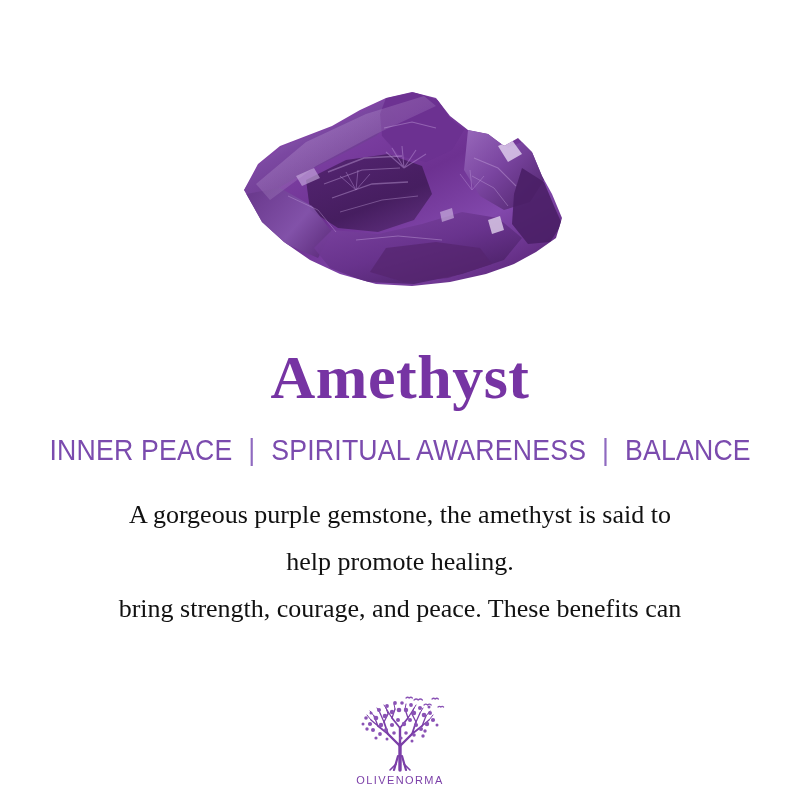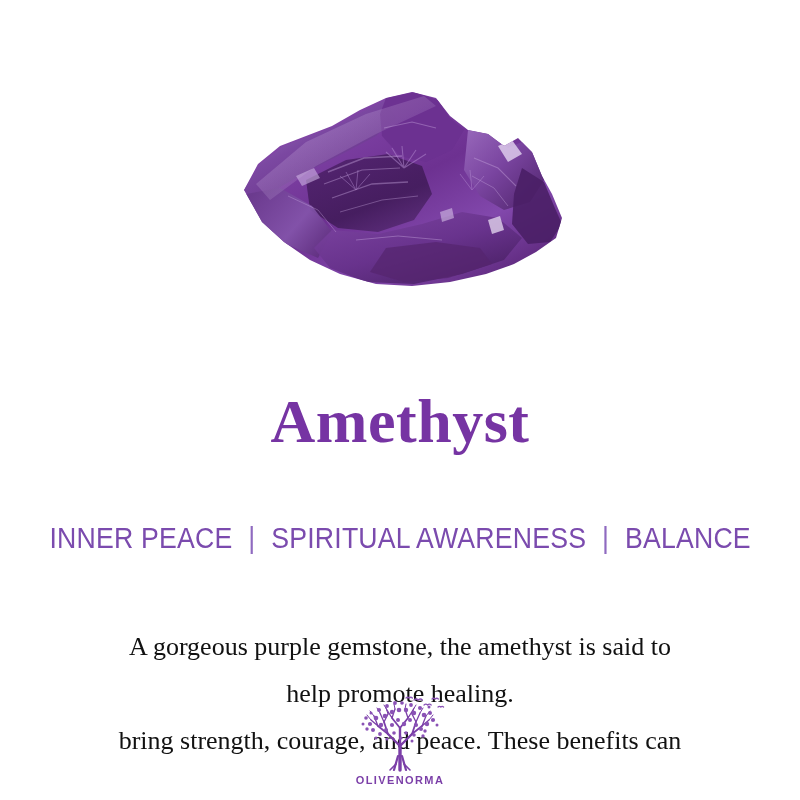--- a/index.html
+++ b/index.html
@@ -16,21 +16,20 @@
   }
 
   .card {
     position: relative;
     width: 800px;
     height: 800px;
     background: #ffffff;
     display: flex;
     flex-direction: column;
     align-items: center;
-    gap: 44px;
   }
 
   
   .stone-area {
     position: relative;
     width: 800px;
     height: 318px;
     flex: 0 0 auto;
   }
   .stone-svg {
@@ -104,21 +103,21 @@
   }
   .logo-mark {
     width: 92px;
     height: 80px;
     display: block;
   }
   .logo-word {
     margin-top: 1px;
     font-family: "Liberation Sans", sans-serif;
     font-size: 11px;
-    font-weight: 700;
+    font-weight: 400;
     letter-spacing: 1.4px;
     color: #7b3fa8;
     line-height: 1;
   }
 </style>
 </head>
 <body>
 
 <div class="card">
 

